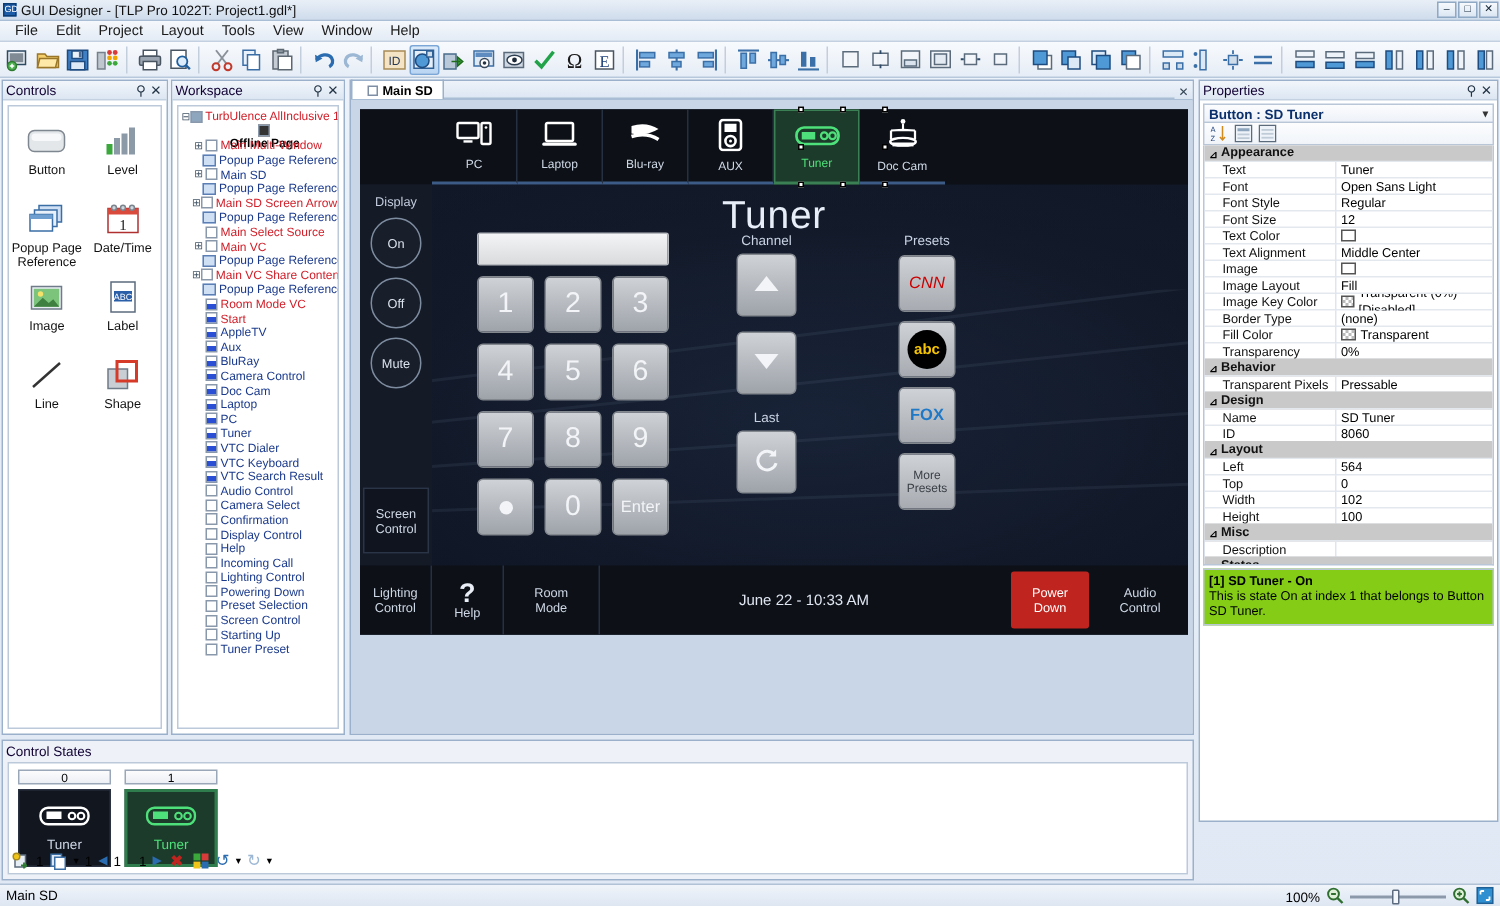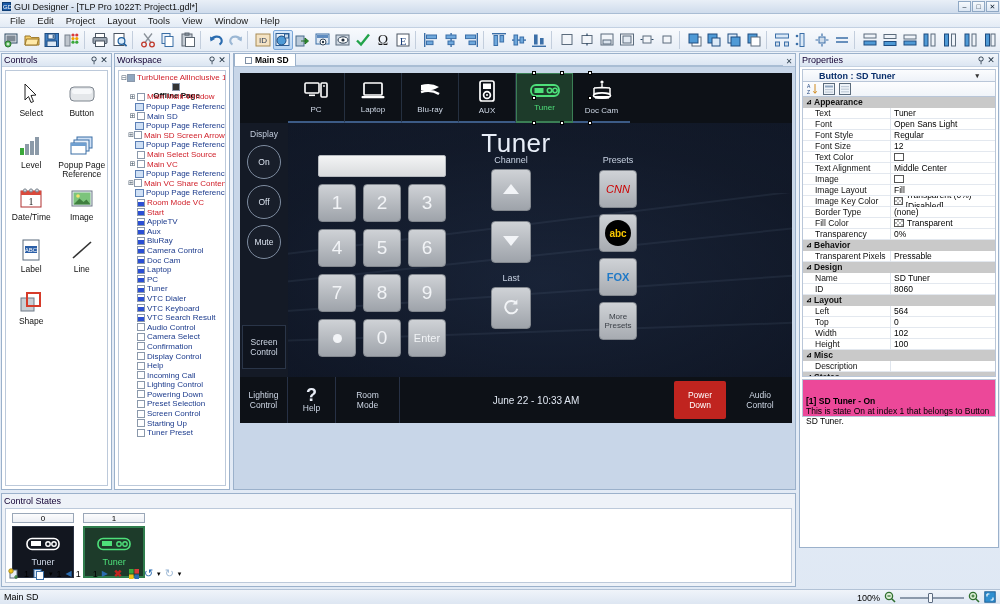--- a/index.html
+++ b/index.html
@@ -132,36 +132,36 @@
   .bot-cell{ display:flex; align-items:center; justify-content:center; font-size:8.5px; color:#cfd8e6; line-height:10px; text-align:center;
      border-right:1px solid #273145;}
   .datecell{ flex:1; display:flex; align-items:center; justify-content:center; color:#dfe6f1; font-size:10px;}
   .powerdown{ width:52px; background:#c0241f; color:#fff; display:flex;align-items:center;justify-content:center;
      font-size:8.5px;line-height:10px;text-align:center; border-radius:2px; margin:4px 2px;}
 
   
   #props-panel{ position:absolute; right:1px; top:53px; width:200px; height:495px; background:#fff; border:1px solid #9bb1cb;}
   #props-body{ position:absolute; left:2px; top:15px; right:2px; bottom:2px; }
   .pobj{ height:13px; background:linear-gradient(#fbfcfe,#eef2f8); border:1px solid #b9c6d8; display:flex;align-items:center;
-     padding:0 16px; font-size:9px; font-weight:bold; color:#0a2f6b;}
+     padding:0 3px; font-size:9px; font-weight:bold; color:#0a2f6b;}
   .pobj .carr{ margin-left:auto; font-size:7px; color:#333;}
   .ptools{ height:15px; border:1px solid #b9c6d8; border-top:none; background:linear-gradient(#fdfdfe,#f0f4f9);
      display:flex; align-items:center; gap:3px; padding:0 3px;}
   .ptool{ width:13px;height:13px; display:flex;align-items:center;justify-content:center;}
   .ptable{ border:1px solid #b9c6d8; border-top:none; height:280px; overflow:hidden; background:#fff;}
   .prow{ display:flex; height:11px; border-bottom:1px solid #e3e8ef; font-size:8.5px; align-items:center;}
   .prow .pn{ width:88px; padding-left:12px; color:#111; border-right:1px solid #dfe5ed; height:11px; line-height:11px; overflow:hidden;}
   .prow .pv{ flex:1; padding-left:3px; color:#000; height:11px; line-height:11px; display:flex; align-items:center; gap:3px; overflow:hidden;}
-  .prow.cat{ background:#c9c9c9; font-weight:bold; }
+  .prow.cat{ background:#c9c9c9; font-weight:bold;align-items:flex-end; }
   .prow.cat .pn{ width:100%; border-right:none; padding-left:11px; background:#c9c9c9;}
   .catmark{ position:absolute; left:3px; font-size:7px; }
   .prow{ position:relative; }
   .sw{ width:10px;height:8px;border:1px solid #555; background:#fff; display:inline-block;}
   .sw.chk{ background:repeating-conic-gradient(#bbb 0% 25%, #fff 0% 50%) 0 0/4px 4px; }
-  .pdesc{ border:1px solid #b9c6d8; margin-top:2px; height:38px; padding:16px 3px; font-size:8.5px; background:#ec4899;}
+  .pdesc{ border:1px solid #b9c6d8; margin-top:2px; height:38px; padding:2px 3px; font-size:8.5px; background:#84cc16;}
   .pdesc b{ font-size:8.5px; }
 
   
   #states-panel{ position:absolute; left:1px; top:493px; width:795px; height:94px; background:#eef2f8; border:1px solid #9bb1cb;}
   #states-body{ position:absolute; left:3px; top:14px; right:3px; bottom:3px; border:1px solid #bcc9da; background:#fff;}
   .state-item{ width:62px; margin:4px 0 0 6px; display:inline-block; vertical-align:top;}
   .state-idx{ height:10px; border:1px solid #9aa7b8; background:linear-gradient(#fcfcfd,#eceff4); font-size:8px; text-align:center; line-height:9px;}
   .state-thumb{ width:62px;height:52px; margin-top:3px; display:flex;flex-direction:column;align-items:center;justify-content:center;}
   .st0{ background:#12161f; border:1px solid #2a3242;}
   .st1{ background:#1d3b2a; border:2px solid #2f7d4d;}
@@ -512,28 +512,20 @@
   </div>
 
   <div id="controls-panel">
     <div class="panel-hdr" style="border:none;border-bottom:1px solid #c4d1e1;">
       <div class="ttl">Controls</div>
       <div class="pin">⚲</div>
       <div class="clo">✕</div>
     </div>
     <div id="controls-body">
       <div class="ctl-grid">
-        <div class="ctl-item">
-          <div class="cimg">
-              <svg width="16" height="22" viewBox="0 0 16 22">
-                <path d="M2 1l11 11-5 .5 2.5 6-2.5 1-2.5-6L2 17z" fill="#fff" stroke="#222" stroke-width="1"></path>
-              </svg>
-            </div>
-          <div class="clab">Select</div>
-        </div>
         <div class="ctl-item">
           <div class="cimg">
               <svg width="26" height="16" viewBox="0 0 26 16">
                 <rect x="1" y="1" width="24" height="14" rx="4" fill="#e4e7ea" stroke="#7e868f"></rect>
                 <rect x="3" y="3" width="20" height="5" rx="2.5" fill="#f6f8fa"></rect>
               </svg>
             </div>
           <div class="clab">Button</div>
         </div>
         <div class="ctl-item">

